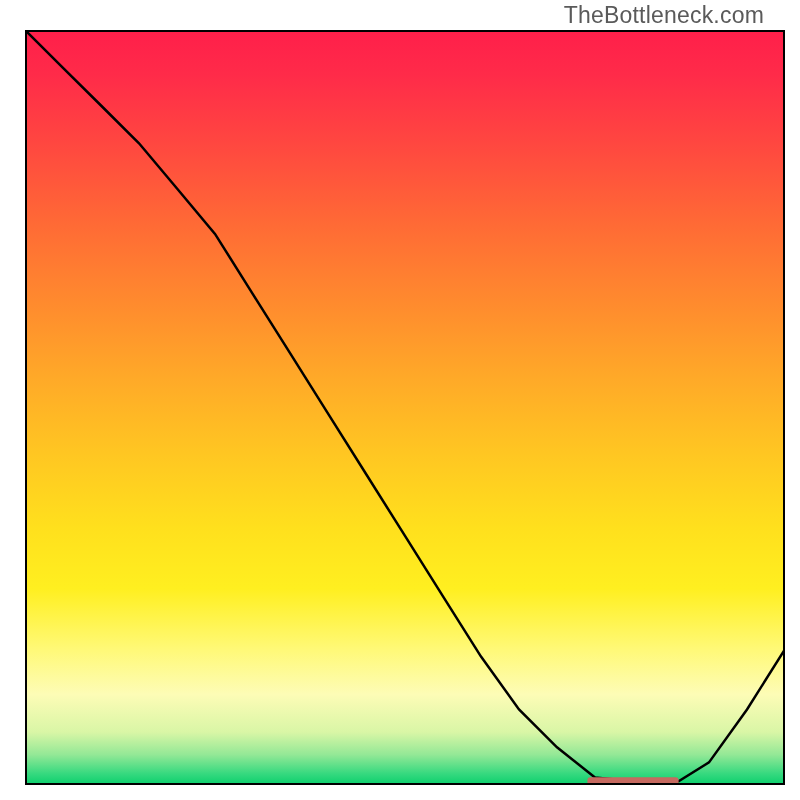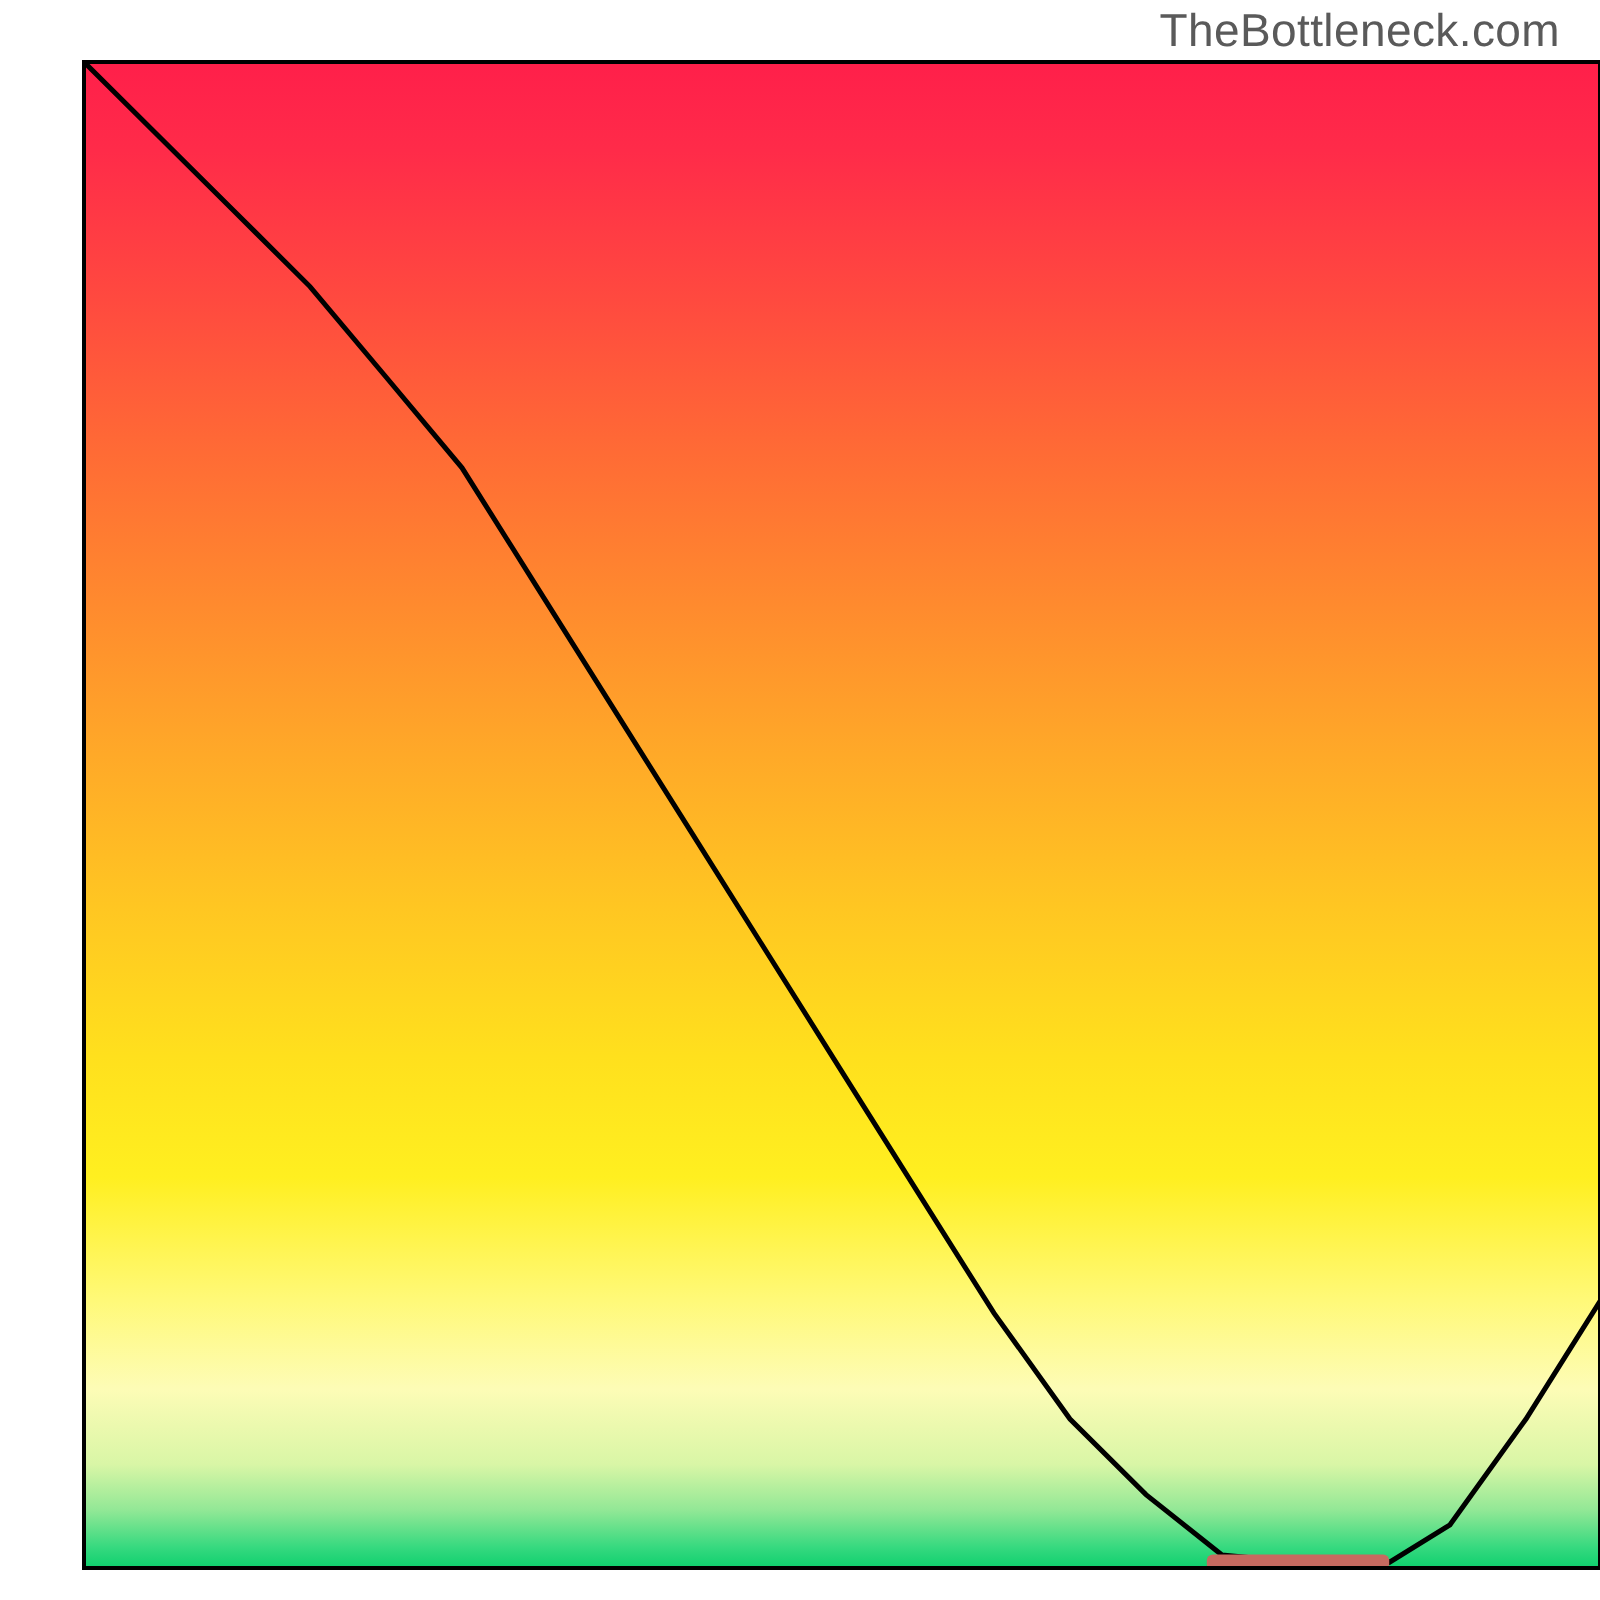--- a/index.html
+++ b/index.html
@@ -7,21 +7,20 @@
     width: 800px;
     height: 800px;
     overflow: hidden;
     background: #ffffff;
     font-family: Arial, Helvetica, sans-serif;
   }
   .canvas {
     position: relative;
     width: 776px;
     height: 800px;
-    margin-left: 16px;
   }
   .watermark {
     position: absolute;
     top: 2px;
     right: 12px;
     font-size: 23px;
     font-weight: 500;
     color: #5a5a5a;
     letter-spacing: 0.2px;
   }

